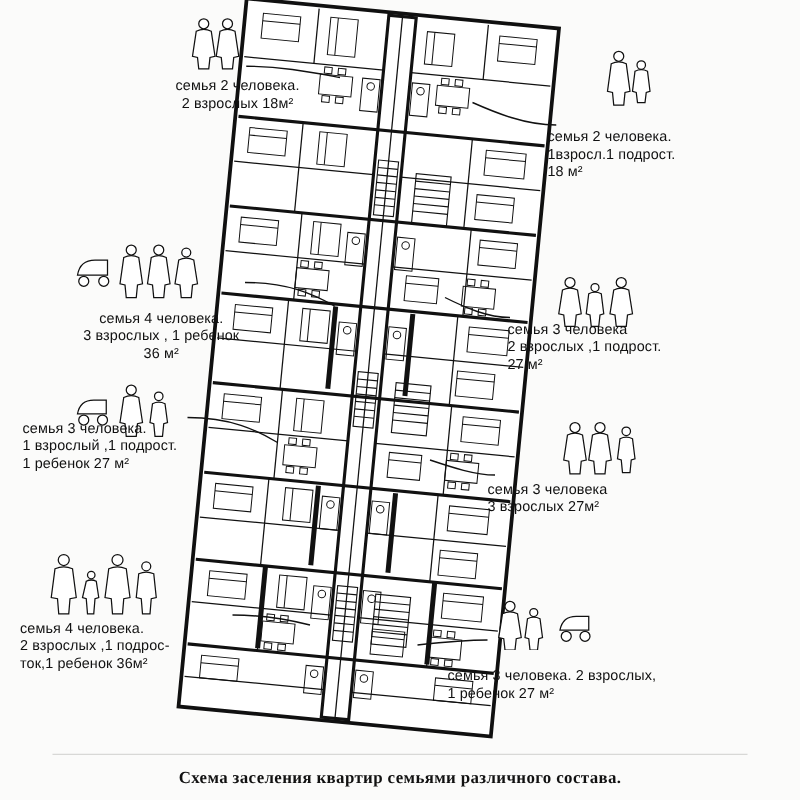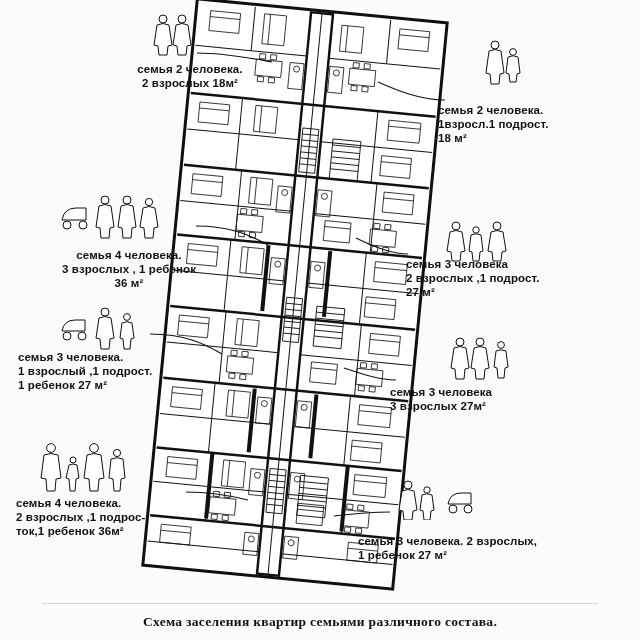--- a/index.html
+++ b/index.html
@@ -33,21 +33,21 @@
   }
   .plan-svg {
     position: absolute;
     inset: 0;
   }
   
   .caption {
     position: absolute;
     font-family: "Liberation Sans", sans-serif;
     font-size: 11.5px;
-    font-weight: bold;
+    font-weight: normal;
     color: #111111;
     line-height: 1.22;
     letter-spacing: 0.1px;
     white-space: pre-line;
   }
   .caption.center { text-align: center; }
   .caption.left { text-align: left; }
 
   .figgroup {
     position: absolute;
@@ -412,21 +412,21 @@
         <path d="M4,26 q2,-11 13,-11 l10,0 l0,11 z"></path>
           <circle cx="9" cy="31" r="4"></circle>
           <circle cx="24" cy="31" r="4"></circle>
         <circle cx="47" cy="7" r="4"></circle>
           <path d="M41,13 q6,-3 12,0 l3,20 -4,1 -1,10 h-8 l-1,-10 -4,-1 z"></path>
         <circle cx="69" cy="12" r="3.4"></circle>
           <path d="M64,18 q5,-2.5 10,0 l2,15 -3,1 -1,10 h-6 l-1,-10 -3,-1 z"></path>
       </g>
     </svg>
   </div>
-  <div class="caption left" style="left:18px;top:350px;width:186px;">семья 3 человека.
+  <div class="caption left" style="left:18px;top:336px;width:186px;">семья 3 человека.
 1 взрослый ,1 подрост.
 1 ребенок   27 м²</div>
 
   <div class="figgroup" style="left:448px;top:334px;">
     <svg width="74" height="46" viewBox="0 0 74 46">
       <g stroke="#111" fill="#fff" stroke-width="1">
         <circle cx="12" cy="8" r="4"></circle>
           <path d="M6,14 q6,-3 12,0 l3,20 -4,1 -1,10 h-8 l-1,-10 -4,-1 z"></path>
         <circle cx="32" cy="8" r="4"></circle>
           <path d="M26,14 q6,-3 12,0 l3,20 -4,1 -1,10 h-8 l-1,-10 -4,-1 z"></path>

